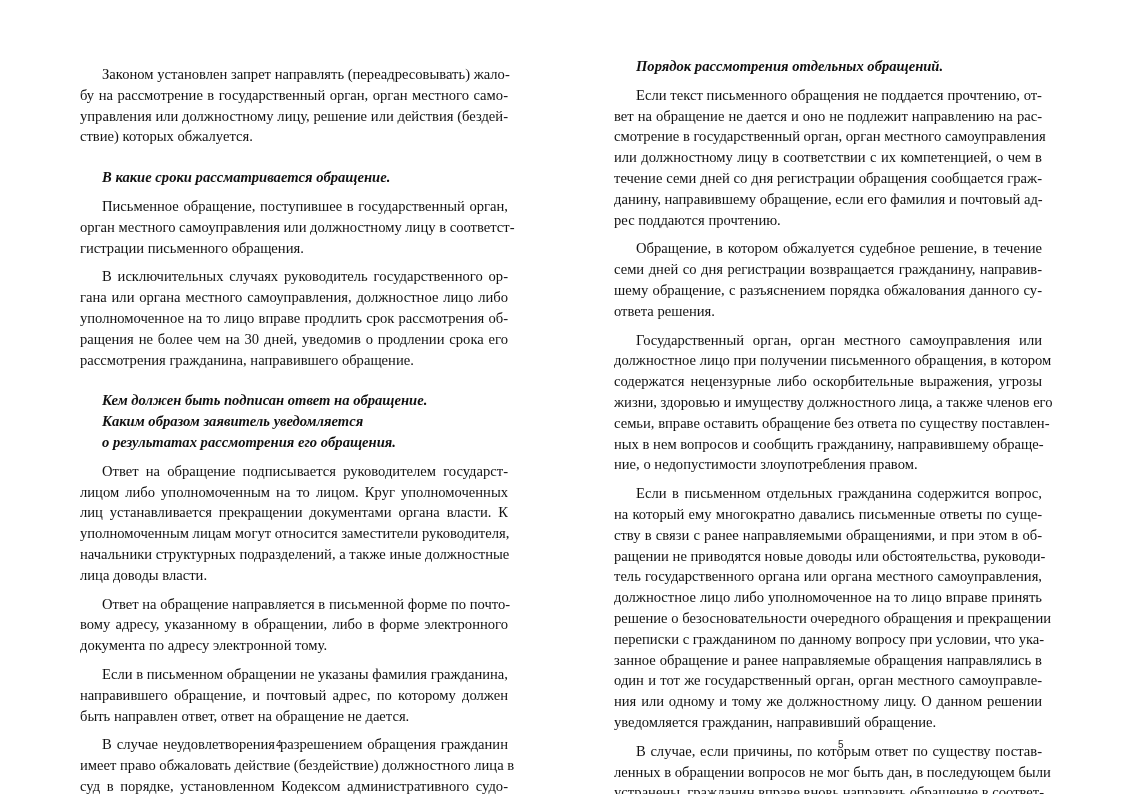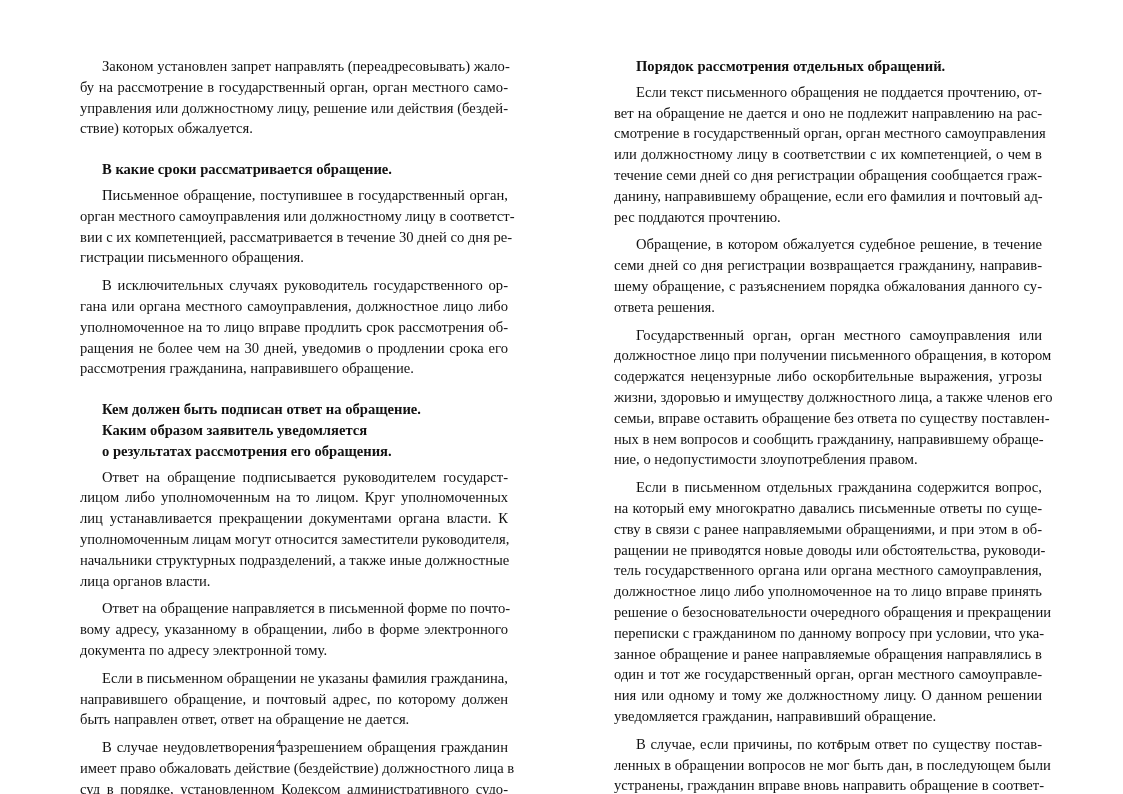--- a/index.html
+++ b/index.html
@@ -1,26 +1,26 @@
 <!DOCTYPE html>
 <html><head>
 <meta charset="utf-8">
 <style>
   html, body { margin:0; padding:0; background:#ffffff; }
   body { width:1123px; height:794px; position:relative; overflow:hidden;
          font-family:"Liberation Serif", "DejaVu Serif", serif; color:#111; }
   .page { position:absolute; top:56px; width:428px; }
   #page-left { left:80px; }
   #page-right { left:614px; }
-  .para { margin:0 0 7px 0; }
+  .para { margin:8px 0 7px 0; }
   .line { display:block; font-size:14.6px; line-height:20.8px; height:20.8px;
           white-space:nowrap; text-align:justify; text-align-last:justify; }
   .line.last { text-align-last:left; }
   .line.indent { padding-left:22px; }
-  .heading { margin:20px 0 5px 0; }
+  .heading { margin:20px 0 5px 0;font-style:italic; }
   .heading .line { font-weight:bold; text-align-last:left; padding-left:22px; }
   .heading.first { margin-top:0; }
   .pnum { position:absolute; top:739px; font-family:"Liberation Sans", sans-serif;
           font-size:10px; color:#222; }
   #pnum-left { left:276px; }
   #pnum-right { left:838px; }
 </style>
 </head>
 <body>
 
@@ -30,42 +30,41 @@
       <span class="line">бу на рассмотрение в государственный орган, орган местного само-</span>
       <span class="line">управления или должностному лицу, решение или действия (бездей-</span>
       <span class="line last">ствие) которых обжалуется.</span>
     </div>
     <div class="heading">
       <span class="line">В какие сроки рассматривается обращение.</span>
     </div>
     <div class="para">
       <span class="line indent">Письменное обращение, поступившее в государственный орган,</span>
       <span class="line">орган местного самоуправления или должностному лицу в соответст-</span>
-      <span class="line">вии с их компетенцией, рассматривается в течение 30 дней со дня ре-</span>
       <span class="line last">гистрации письменного обращения.</span>
     </div>
     <div class="para">
       <span class="line indent">В исключительных случаях руководитель государственного ор-</span>
       <span class="line">гана или органа местного самоуправления, должностное лицо либо</span>
       <span class="line">уполномоченное на то лицо вправе продлить срок рассмотрения об-</span>
       <span class="line">ращения не более чем на 30 дней, уведомив о продлении срока его</span>
       <span class="line last">рассмотрения гражданина, направившего обращение.</span>
     </div>
     <div class="heading">
       <span class="line">Кем должен быть подписан ответ на обращение.</span>
       <span class="line">Каким образом заявитель уведомляется</span>
       <span class="line">о результатах рассмотрения его обращения.</span>
     </div>
     <div class="para">
       <span class="line indent">Ответ на обращение подписывается руководителем государст-</span>
       <span class="line">лицом либо уполномоченным на то лицом. Круг уполномоченных</span>
       <span class="line">лиц устанавливается прекращении документами органа власти. К</span>
       <span class="line">уполномоченным лицам могут относится заместители руководителя,</span>
       <span class="line">начальники структурных подразделений, а также иные должностные</span>
-      <span class="line last">лица органов власти.</span>
+      <span class="line last">лица доводы власти.</span>
     </div>
     <div class="para">
       <span class="line indent">Ответ на обращение направляется в письменной форме по почто-</span>
       <span class="line">вому адресу, указанному в обращении, либо в форме электронного</span>
       <span class="line last">документа по адресу электронной тому.</span>
     </div>
     <div class="para">
       <span class="line indent">Если в письменном обращении не указаны фамилия гражданина,</span>
       <span class="line">направившего обращение, и почтовый адрес, по которому должен</span>
       <span class="line last">быть направлен ответ, ответ на обращение не дается.</span>

